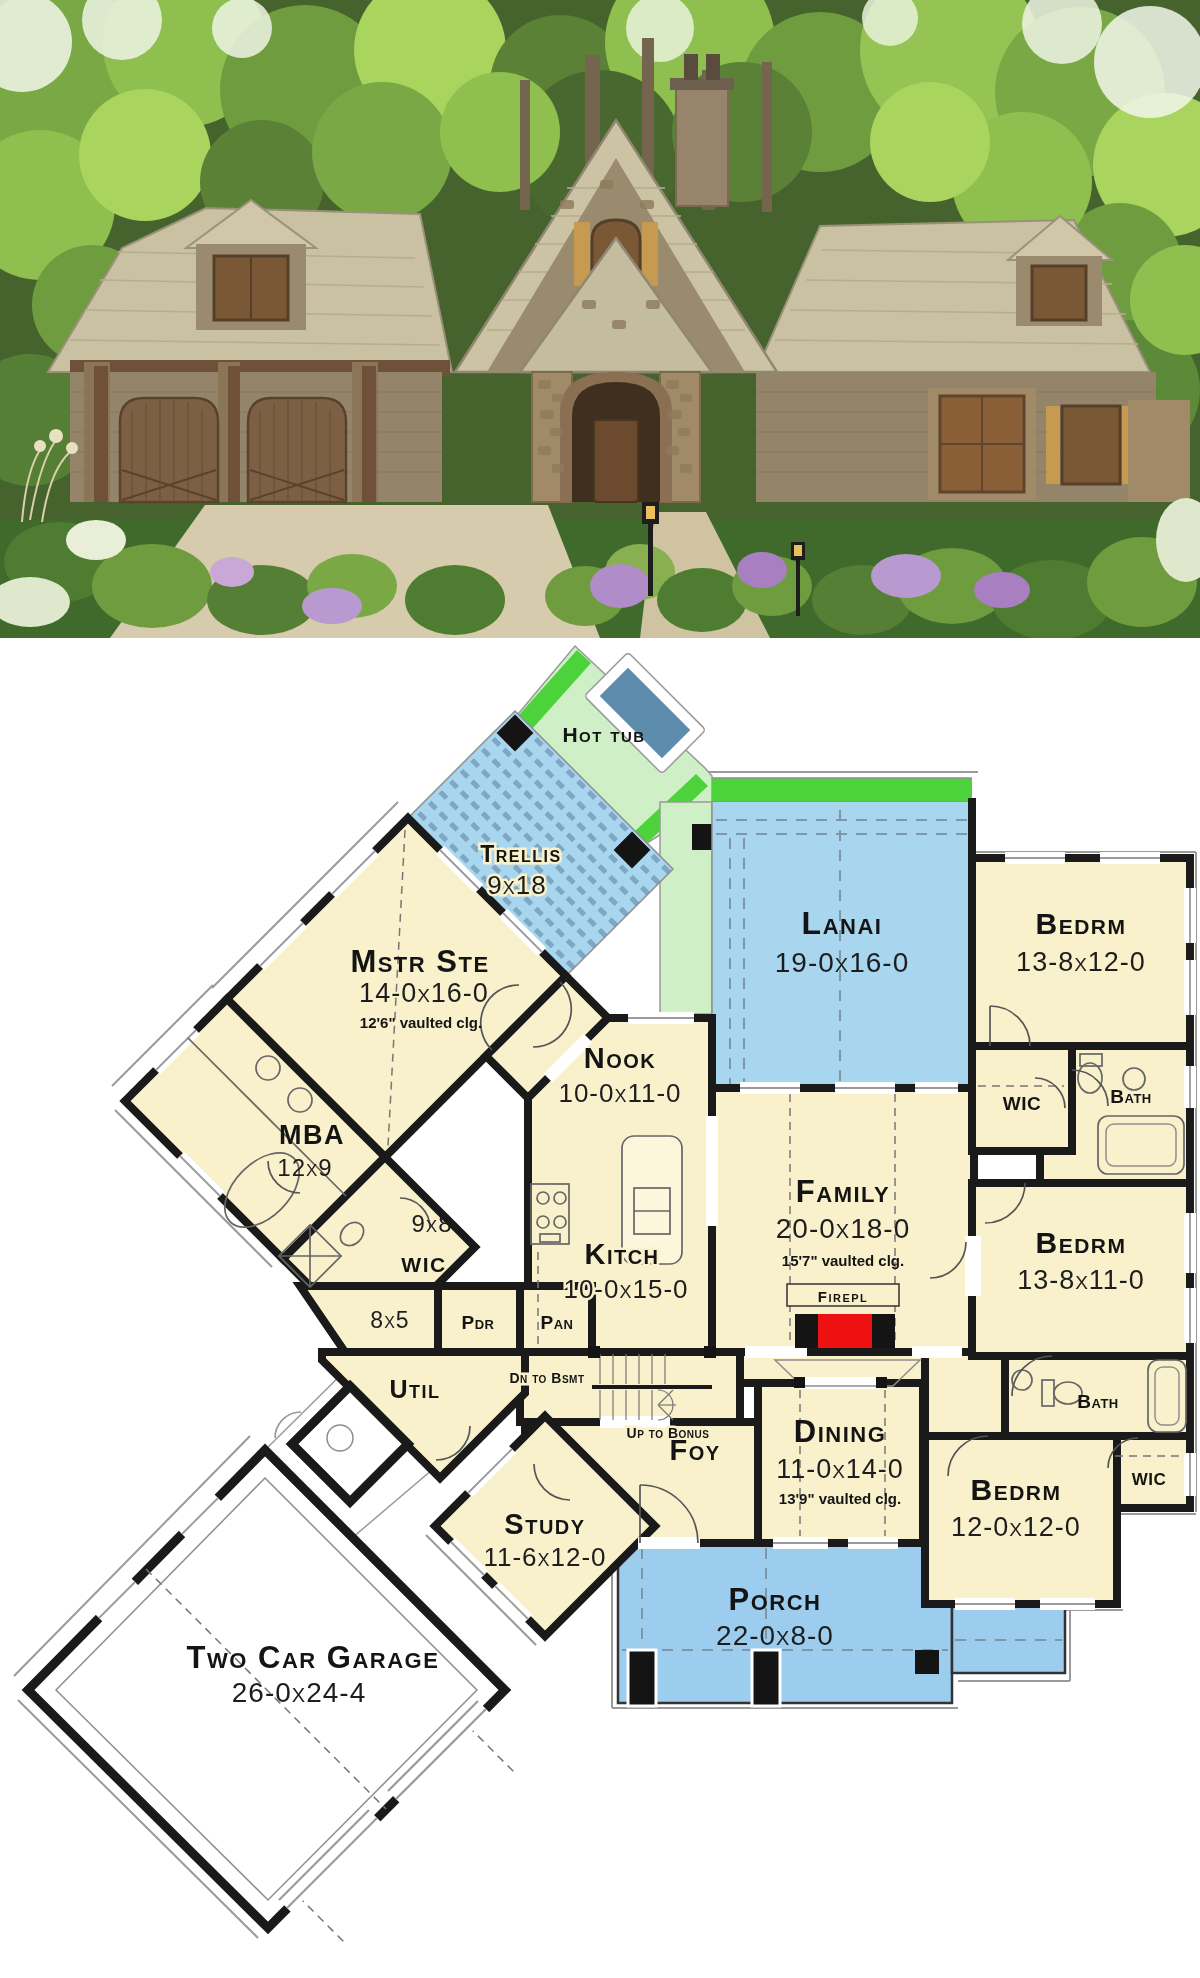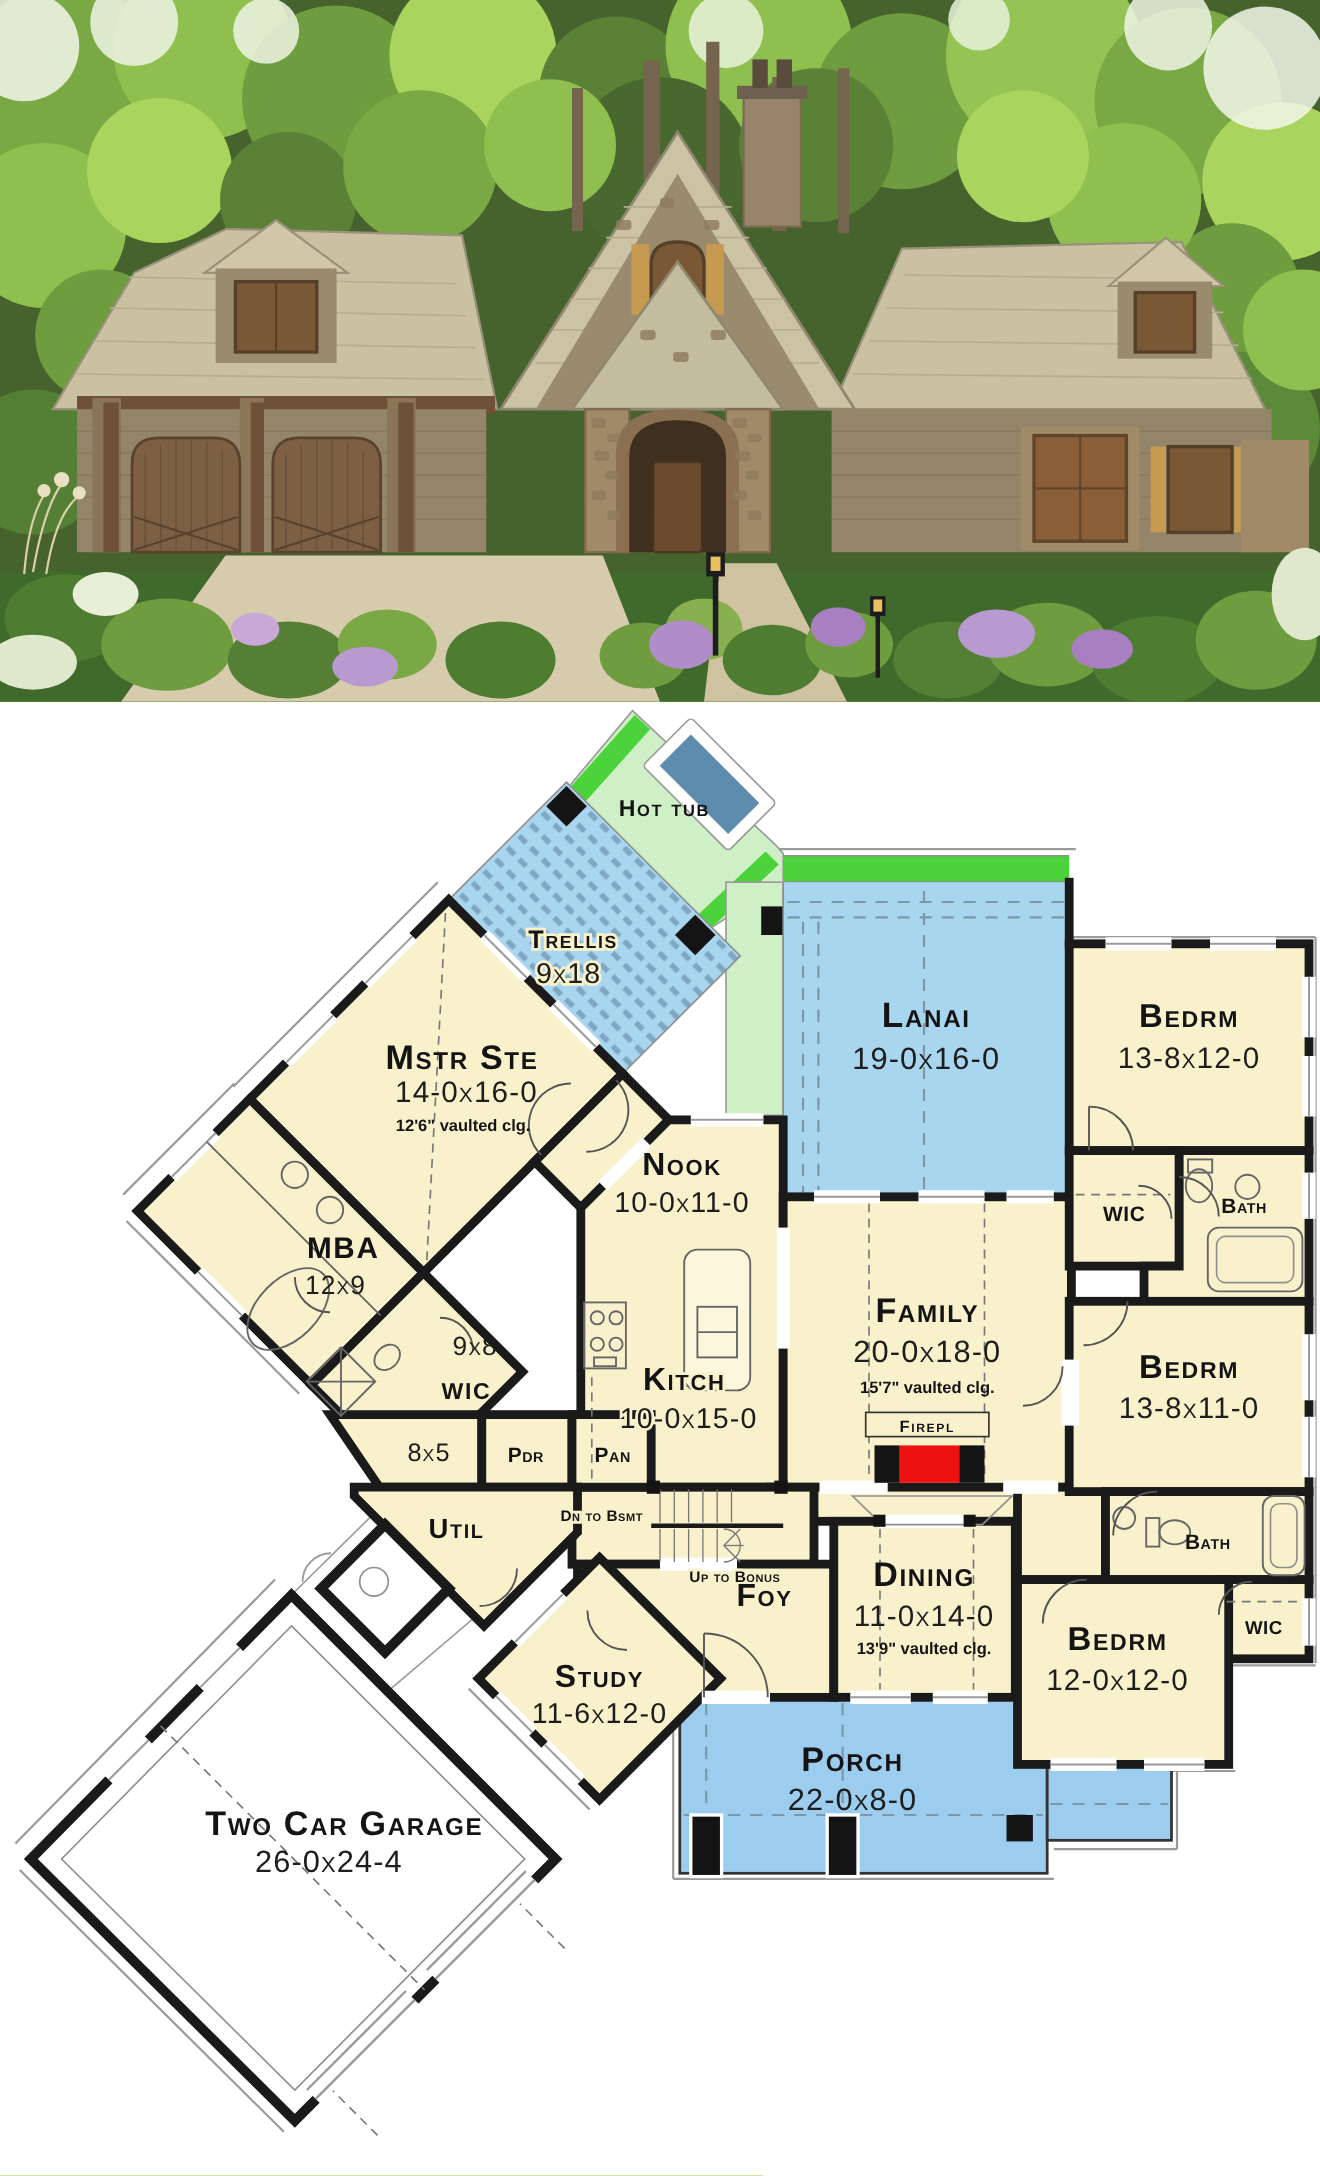--- a/index.html
+++ b/index.html
@@ -1,17 +1,17 @@
 <!DOCTYPE html>
 <html><head>
 <meta charset="utf-8">
 <style>
   html,body{margin:0;padding:0;background:#ffffff;}
   body{width:1200px;height:1978px;font-family:"Liberation Sans",sans-serif;}
-  #root{position:relative;width:1200px;height:1978px;background:#84cc16;overflow:hidden;}
+  #root{position:relative;width:1200px;height:1978px;background:#f9a8d4;overflow:hidden;}
   svg{display:block}
   
   .room{fill:#F8F1CB;stroke:#1a1a1a;stroke-width:8;stroke-linejoin:miter}
   .whiteroom{fill:#ffffff;stroke:#1a1a1a;stroke-width:9;stroke-linejoin:miter}
   .blue{fill:#A9D6EF}
   .pblue{fill:#9CCDEF}
   .deck{fill:#CFEFC7;stroke:#9a9a9a;stroke-width:1.5}
   .bgreen{fill:#4CD33B}
   .eave{stroke:#9a9a9a;stroke-width:2;fill:none}
   .thin{stroke:#8f8f8f;stroke-width:1.5;fill:none}

